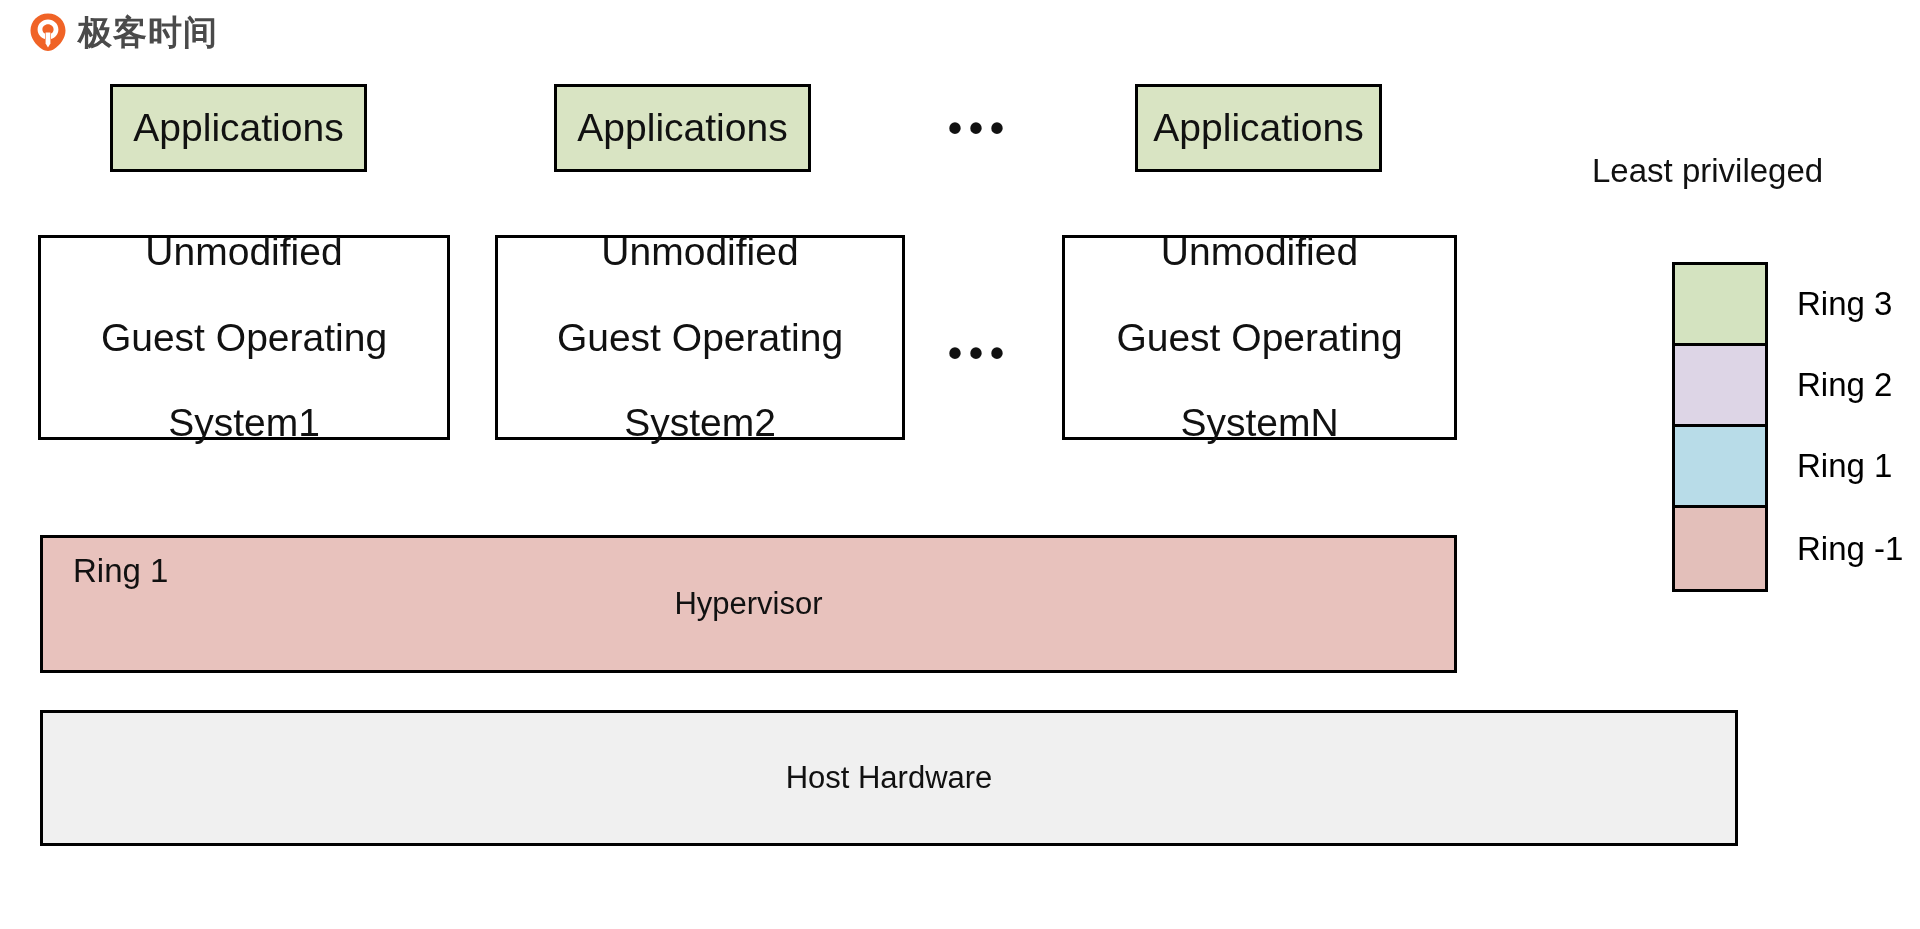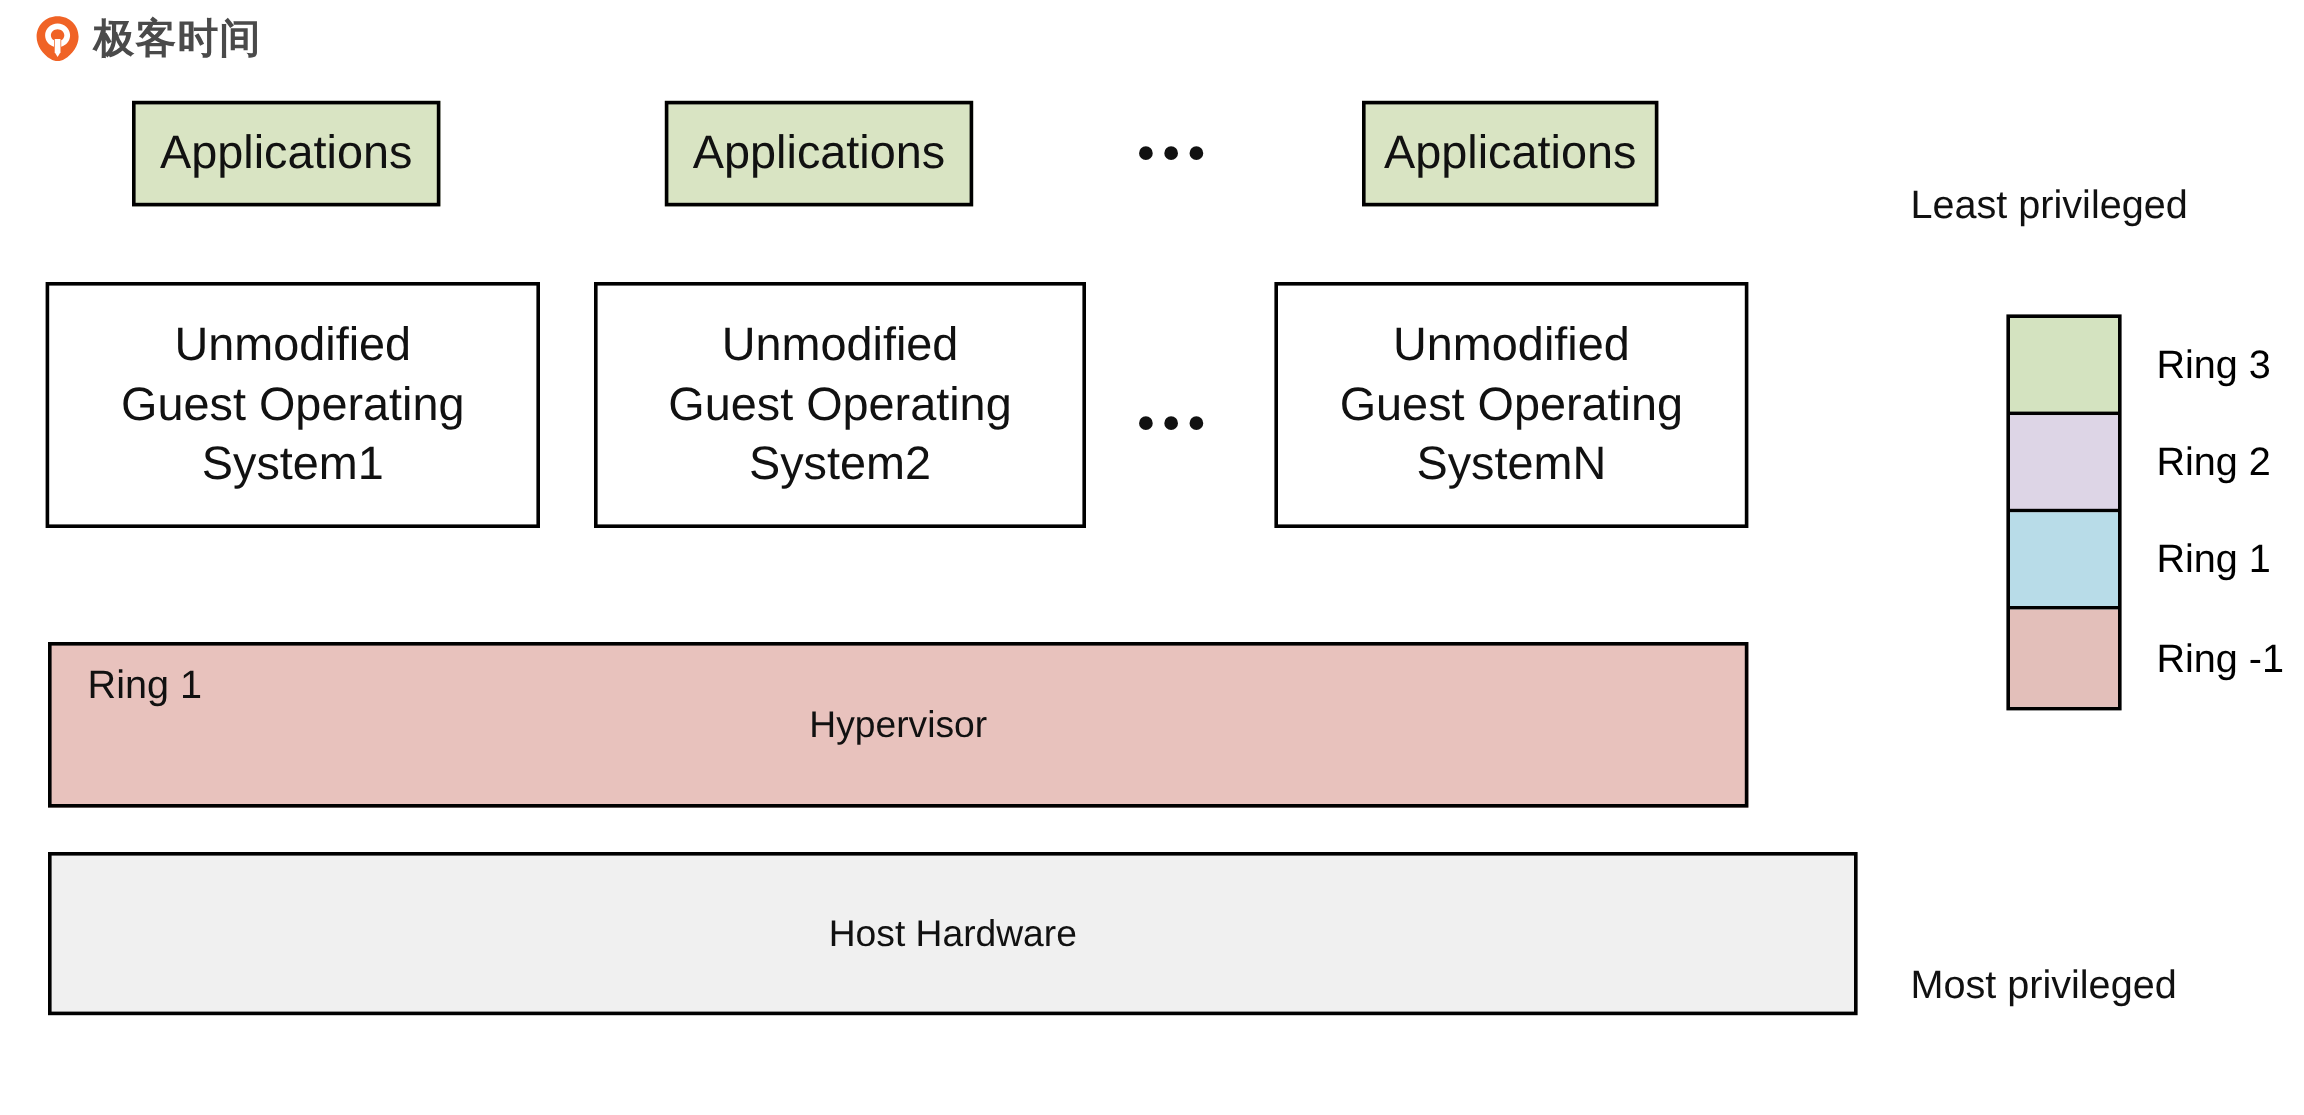--- a/index.html
+++ b/index.html
@@ -55,20 +55,21 @@
     font-size: 39px;
     line-height: 1.28;
     color: #111111;
   }
   .app-box {
     background: #d9e4c3;
   }
   .os-box {
     background: #ffffff;
     flex-direction: column;
+    gap: 36px;
   }
   .os-line {
     display: block;
     white-space: nowrap;
   }
 
   
   .bar {
     position: absolute;
     box-sizing: border-box;
@@ -186,36 +187,35 @@
     <span class="os-line">Unmodified</span>
     <span class="os-line">Guest Operating</span>
     <span class="os-line">SystemN</span>
   </div>
 
   <div class="bar bar-hypervisor" style="left:40px; top:535px; width:1417px; height:138px;">
     <span class="bar-corner-label">Ring 1</span>
     <span>Hypervisor</span>
   </div>
 
-  <div class="bar bar-hardware" style="left:40px; top:710px; width:1508px; height:136px;">
+  <div class="bar bar-hardware" style="left:40px; top:710px; width:1698px; height:136px;">
     <span>Host Hardware</span>
   </div>
 
   <div class="legend-caption" style="left:1592px; top:152px;">Least privileged</div>
 
   <div class="ring-stack">
     <div class="ring-band" style="background:#d4e3c0;">
       <span class="ring-label">Ring 3</span>
     </div>
     <div class="ring-band" style="background:#ddd5e6;">
       <span class="ring-label">Ring 2</span>
     </div>
     <div class="ring-band" style="background:#b8dce8;">
       <span class="ring-label">Ring 1</span>
     </div>
     <div class="ring-band" style="background:#e3bfba;">
       <span class="ring-label">Ring -1</span>
     </div>
   </div>
 
-  <div class="legend-caption" style="left:1592px; top:802px;">Most privileged</div>
 
 </div>
 
 </body></html>

